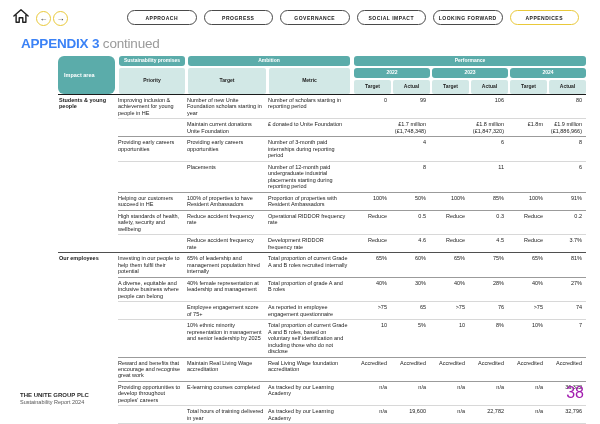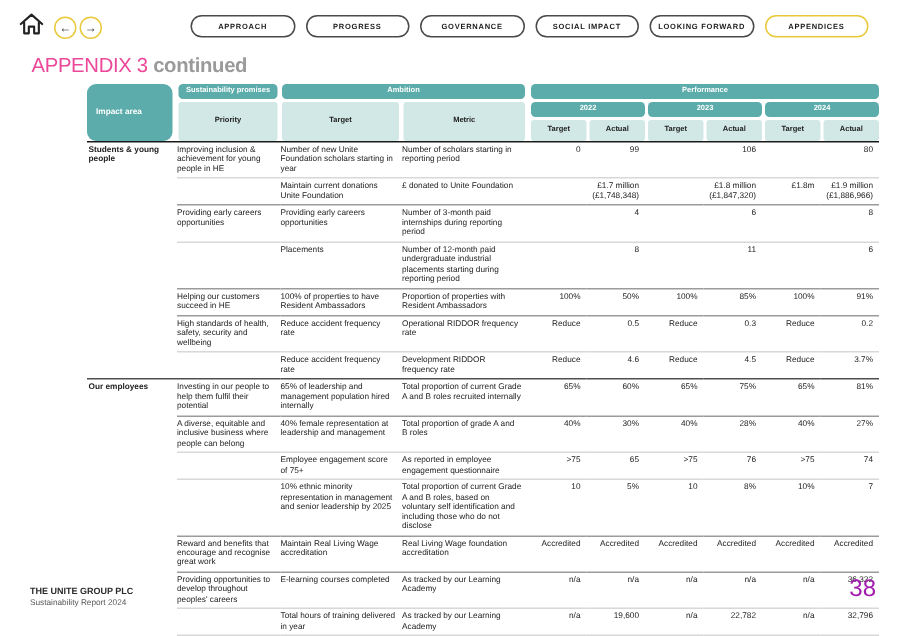--- a/index.html
+++ b/index.html
@@ -13,22 +13,22 @@
         display:flex;align-items:center;justify-content:center;font-size:8px;color:#222;background:#fff;cursor:pointer;line-height:1;}
   .circ.back{left:36px;} .circ.fwd{left:53px;}
   .pills{position:absolute;left:127px;top:10px;width:452px;display:flex;gap:7px;justify-content:space-between;}
   .pill{flex:1;height:13px;border:1px solid #4a4a4a;border-radius:8px;background:#fff;
         display:flex;align-items:center;justify-content:center;
         font-size:5px;font-weight:bold;letter-spacing:.5px;color:#1a1a1a;white-space:nowrap;padding:0 4px;cursor:pointer;}
   .pill.active{border:1.4px solid #e9c93a;}
 
   
   .title{position:absolute;left:21px;top:36px;font-size:13.5px;letter-spacing:-0.2px;}
-  .title b{font-weight:normal;color:#ec4899;}
-  .title span.lt{color:#9a9a9a;font-weight:bold;}
+  .title b{font-weight:bold;color:#3b82f6;}
+  .title span.lt{color:#9a9a9a;font-weight:normal;}
 
   
   .table{position:absolute;left:58px;top:56px;width:528px;}
   .thead{position:relative;height:38px;}
   .h-cell{position:absolute;display:flex;align-items:center;justify-content:center;font-weight:bold;text-align:center;line-height:1.1;}
   .tl{background:#5bacaa;color:#fff;font-size:5px;border-radius:3px;}
   .lt2{background:#d2e8e6;color:#222;font-size:5px;border-radius:2px;}
   .h-impact{left:0;top:0;width:57px;height:38px;background:#5bacaa;color:#fff;border-radius:6px;font-size:5.5px;justify-content:flex-start;padding-left:6px;box-sizing:border-box;}
   .h-g1{left:61px;top:0;width:66px;height:10px;}
   .h-g2{left:130px;top:0;width:162px;height:10px;}

